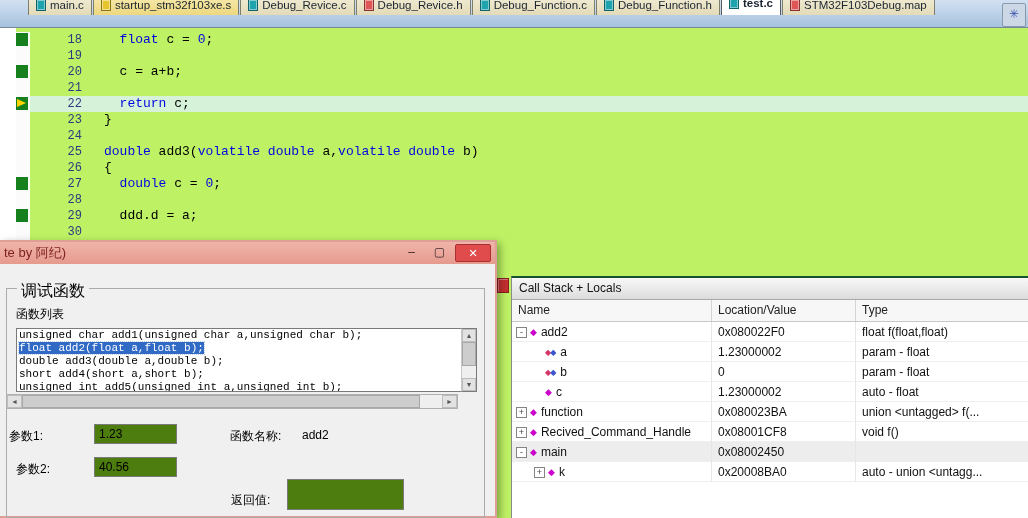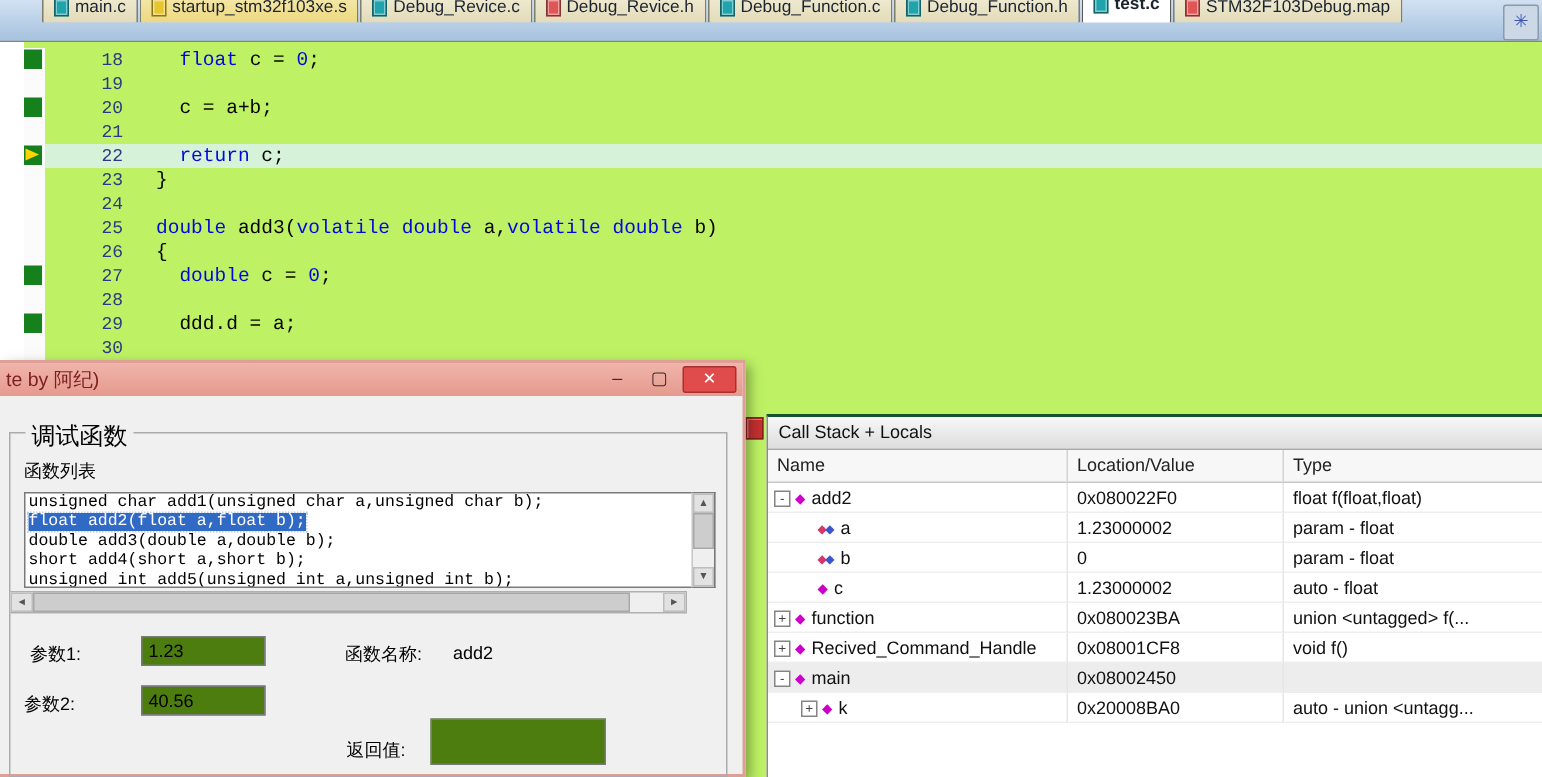--- a/index.html
+++ b/index.html
@@ -80,21 +80,21 @@
     border-left:1px solid #c8c8c8;box-sizing:border-box;}
   .vs-up,.vs-down{position:absolute;left:0;width:14px;height:13px;background:#e2e2e2;border:1px solid #bdbdbd;
     box-sizing:border-box;text-align:center;line-height:11px;font-size:7px;color:#555;}
   .vs-up{top:0;} .vs-down{bottom:0;}
   .vs-thumb{position:absolute;left:0;top:13px;width:14px;height:24px;background:#cdcdcd;border:1px solid #a8a8a8;box-sizing:border-box;}
   .hscroll{position:absolute;left:6px;top:152px;width:452px;height:15px;background:#efefef;border:1px solid #b0b0b0;box-sizing:border-box;}
   .hs-left,.hs-right{position:absolute;top:0;width:15px;height:13px;background:#e2e2e2;border:1px solid #bdbdbd;
     box-sizing:border-box;text-align:center;line-height:12px;font-size:7px;color:#555;}
   .hs-left{left:0;} .hs-right{right:0;}
   .hs-thumb{position:absolute;left:15px;top:0;width:398px;height:13px;background:#cdcdcd;border:1px solid #a8a8a8;box-sizing:border-box;}
-  .p1-label{left:20px;top:186px;}
+  .p1-label{left:9px;top:186px;}
   .fn-label{left:230px;top:186px;}
   .fn-value{left:302px;top:186px;}
   .p2-label{left:16px;top:219px;}
   .rv-label{left:231px;top:250px;}
   .tb{position:absolute;border:1px solid #7a7a7a;background:#4d7c0f;font-size:12px;font-family:"Liberation Sans",sans-serif;
     padding:1px 4px;box-sizing:border-box;outline:none;}
   .p1-input{left:94px;top:182px;width:83px;height:20px;}
   .p2-input{left:94px;top:215px;width:83px;height:20px;}
   .rv-input{left:287px;top:237px;width:117px;height:31px;}
 </style>

